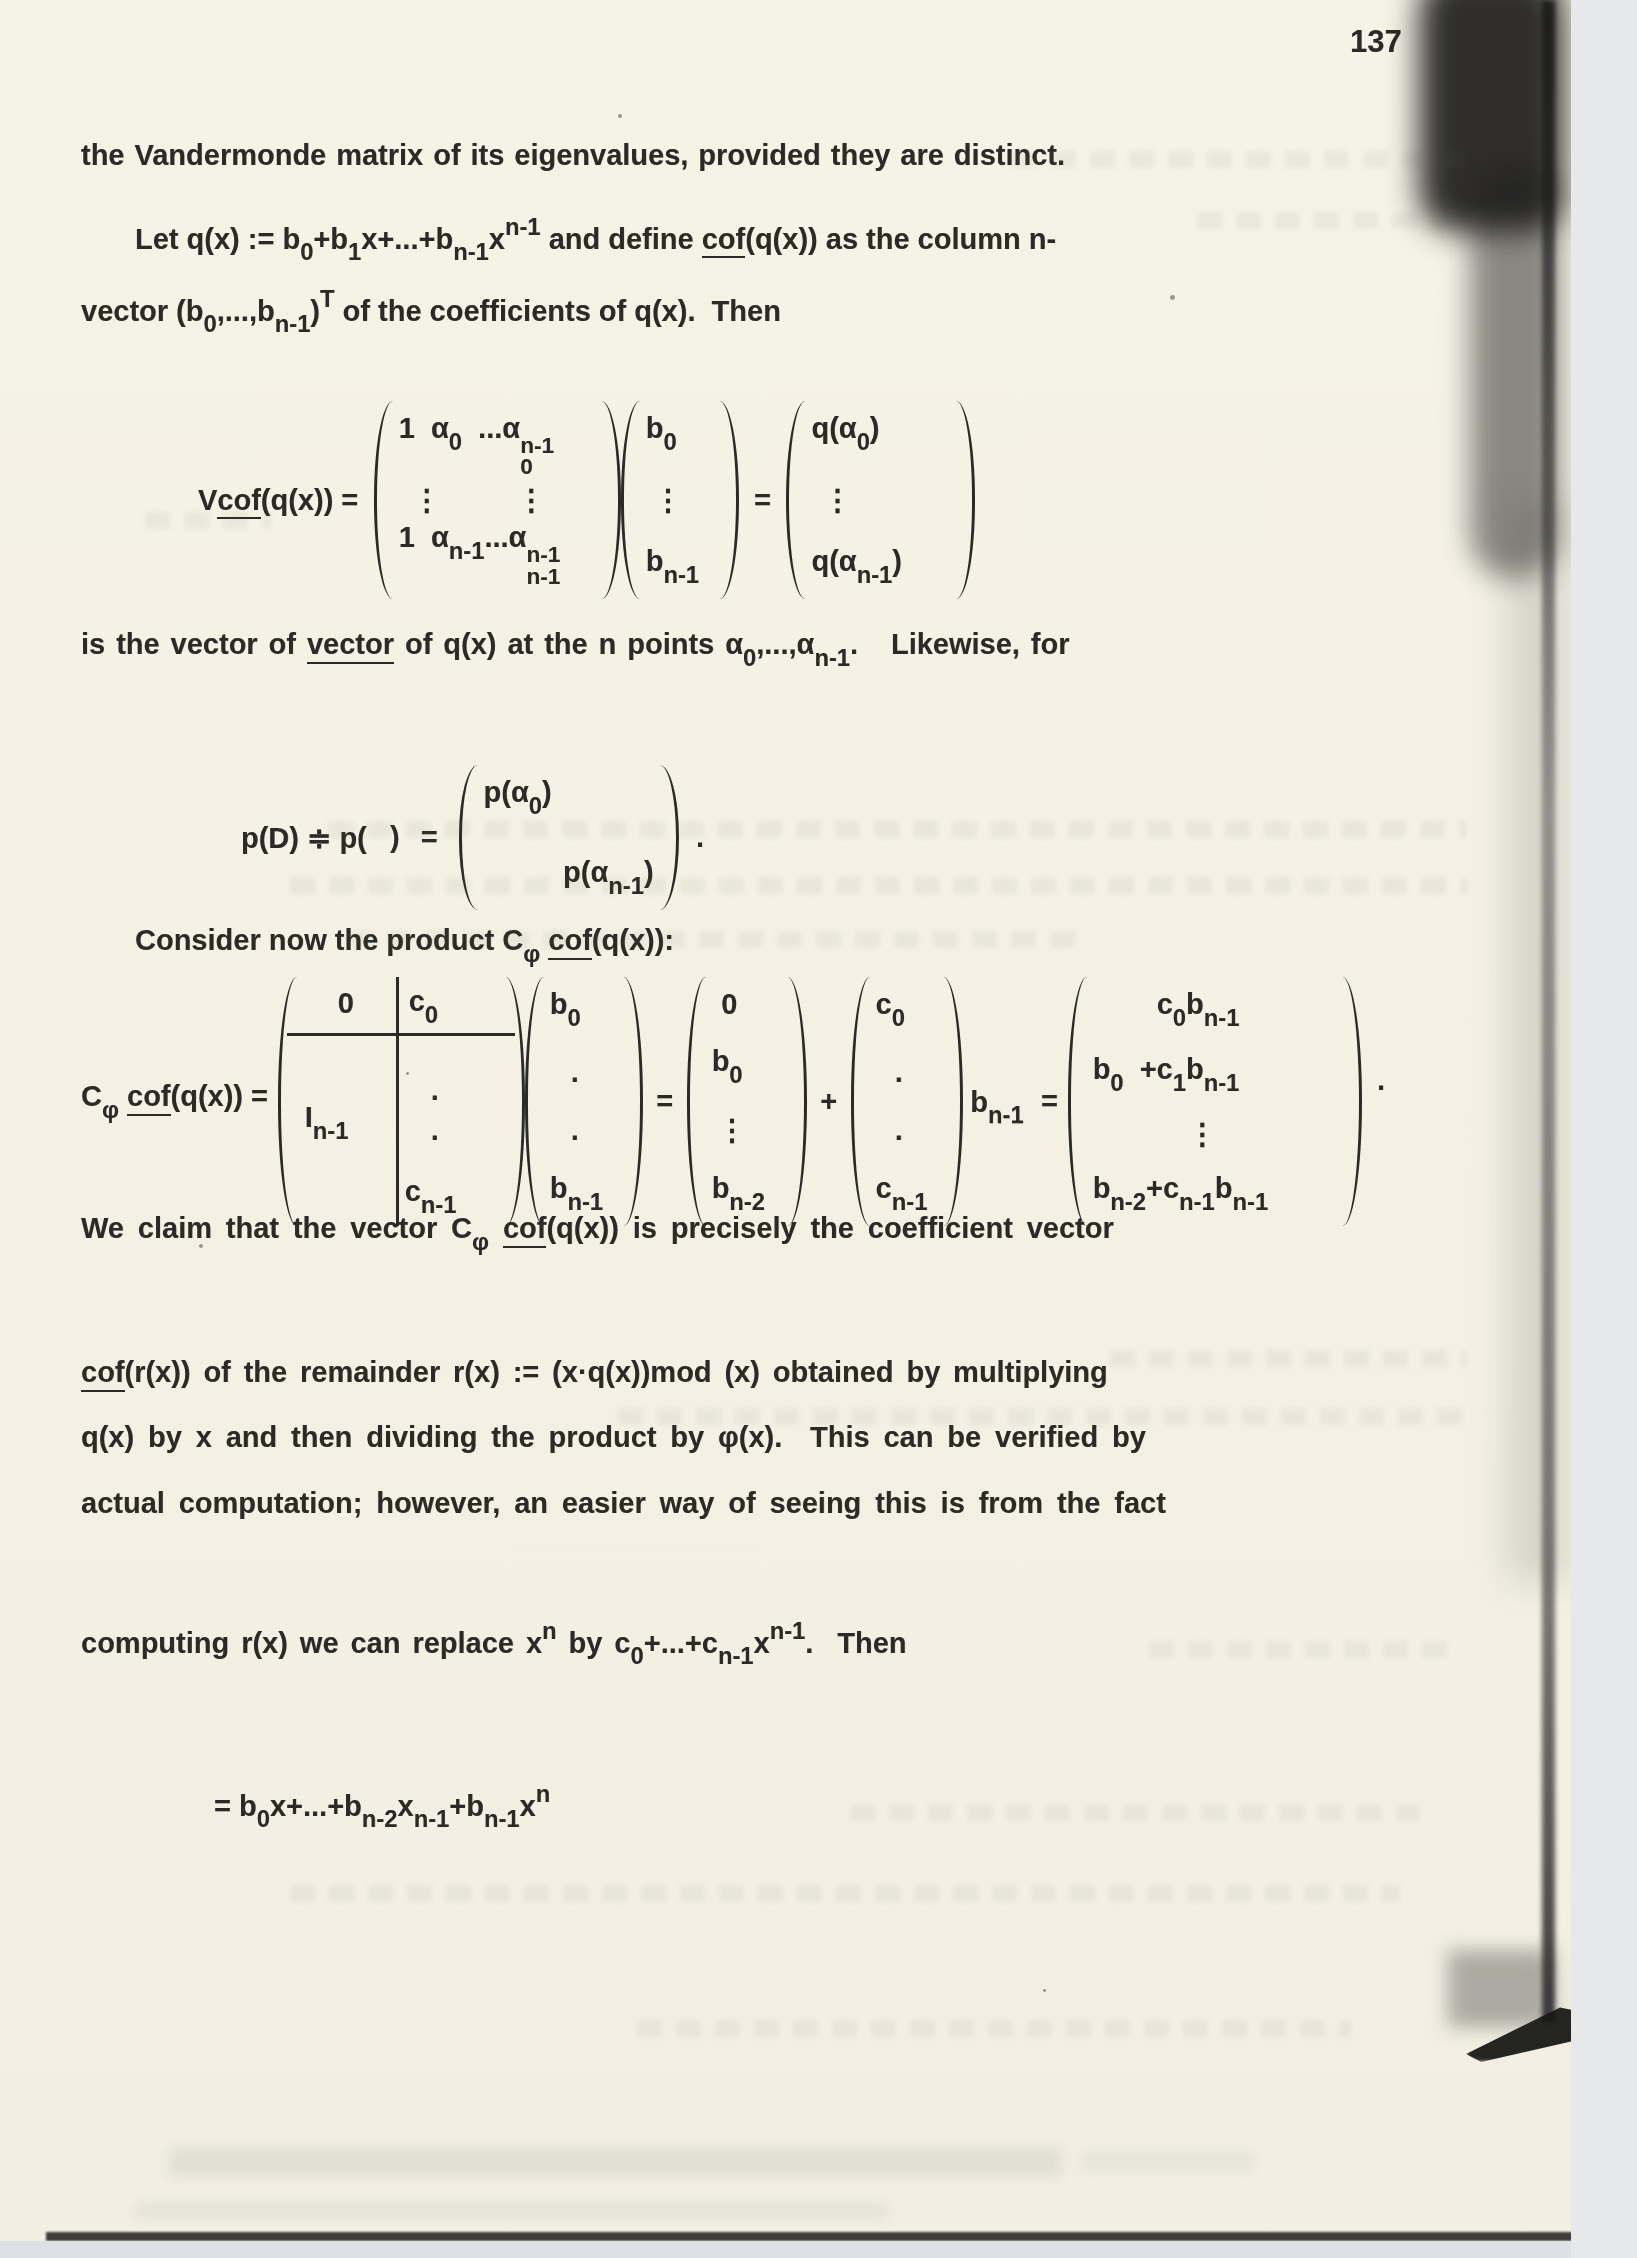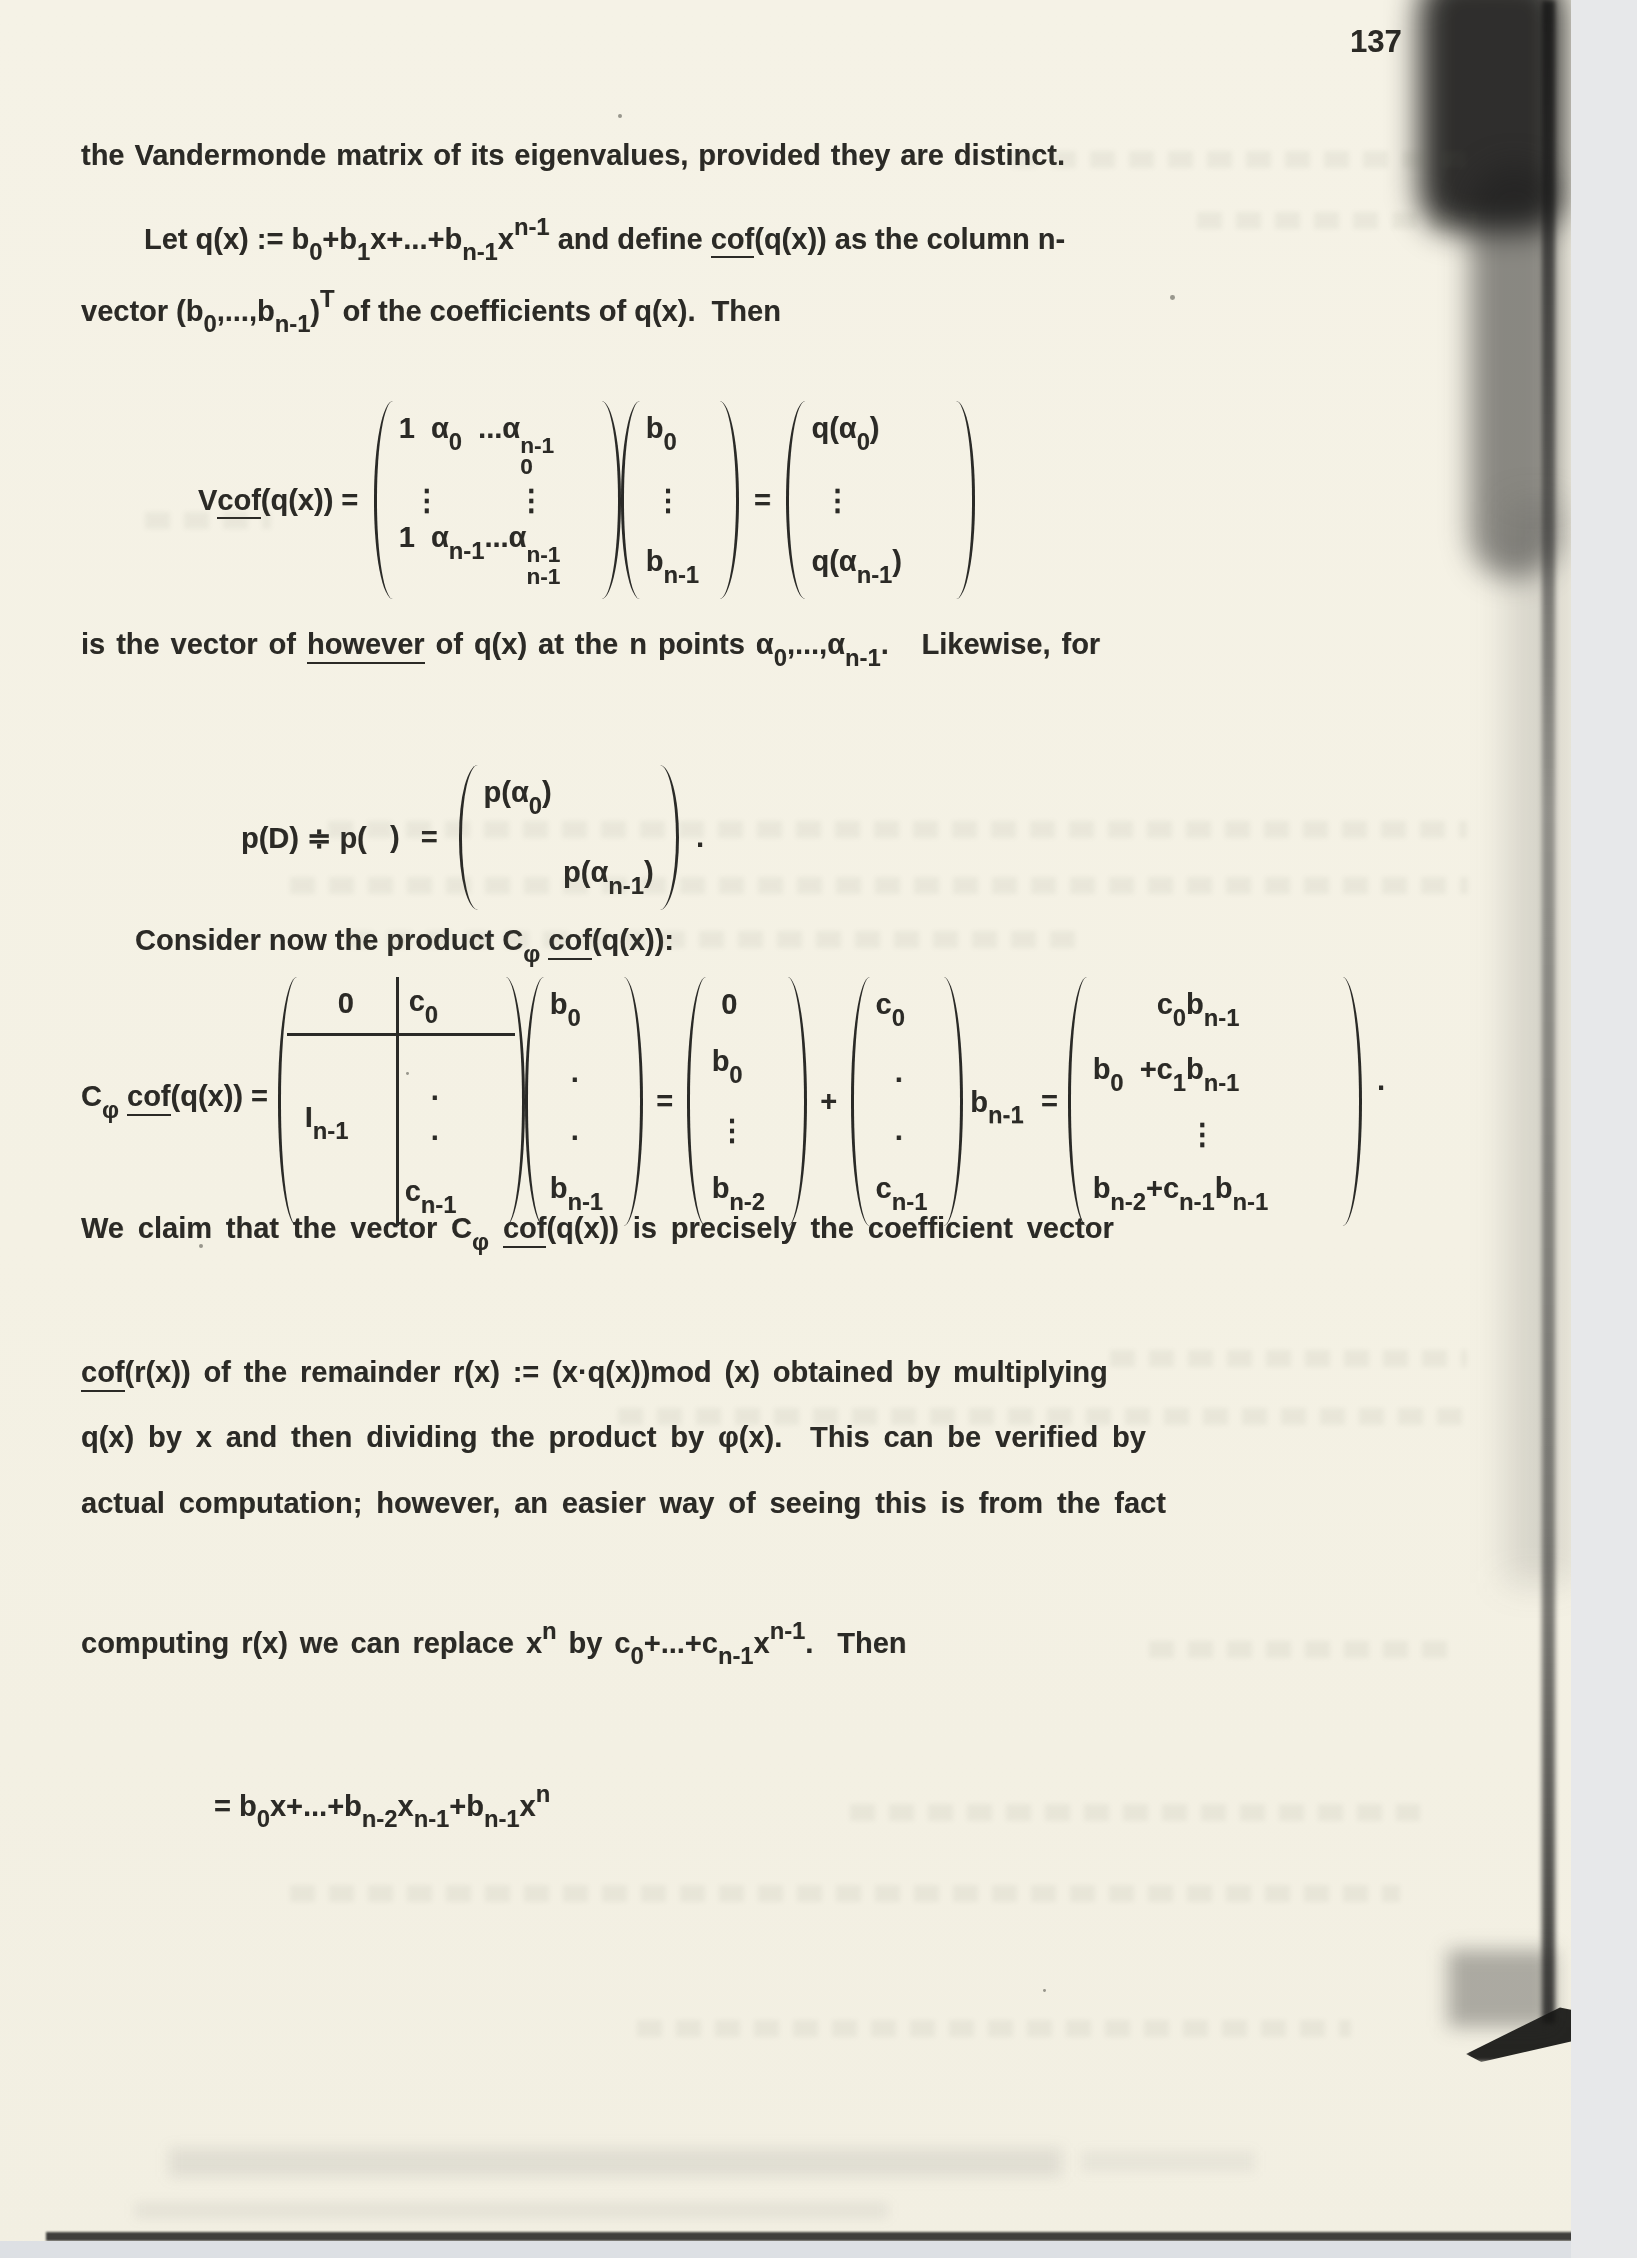--- a/index.html
+++ b/index.html
@@ -31,21 +31,21 @@
   .speck{position:absolute;background:rgba(60,60,52,.5);border-radius:50%;}
 </style>
 </head>
 <body>
 
 <div class="page">
 
   <div class="tl" style="left:1350px;top:25px;font-size:31px;">137</div>
 
   <div class="tl" style="left:81px;top:139px;word-spacing:1.9px;text-align:center;">the Vandermonde matrix of its eigenvalues, provided they are distinct.</div>
-  <div class="tl" style="left:144px;top:210px;">Let q(x) := b<span class="sub">0</span>+b<span class="sub">1</span>x+...+b<span class="sub">n-1</span>x<span class="sup">n-1</span> and define <span class="ul">cof</span>(q(x)) as the column n-</div>
+  <div class="tl" style="left:135px;top:210px;">Let q(x) := b<span class="sub">0</span>+b<span class="sub">1</span>x+...+b<span class="sub">n-1</span>x<span class="sup">n-1</span> and define <span class="ul">cof</span>(q(x)) as the column n-</div>
   <div class="tl" style="left:81px;top:282px;">vector (b<span class="sub">0</span>,...,b<span class="sub">n-1</span>)<span class="sup">T</span> of the coefficients of q(x).  Then</div>
 
   <div class="eq" style="left:198px;top:401px;height:198px;">
     <span class="eqc">V<span class="ul">cof</span>(q(x)) =</span>
     <span class="eqc" style="width:15.4px;"></span>
     <div class="pwrap" style="width:247px;">
       <div class="mrow">1  α<span class="sub">0</span>  ...α<span class="stk"><span>n-1</span><span>0</span></span></div>
       <div class="mrow drow" style="padding:0 50px 0 13.5px;">
         <span>⋮</span>
         <span>⋮</span>
@@ -58,21 +58,21 @@
       <div class="mrow">b<span class="sub">n-1</span></div>
     </div>
     <span class="eqc" style="margin:0 15.4px;">=</span>
     <div class="pwrap" style="width:189px;">
       <div class="mrow">q(α<span class="sub">0</span>)</div>
       <div class="mrow" style="padding-left:11.6px;">⋮</div>
       <div class="mrow">q(α<span class="sub">n-1</span>)</div>
     </div>
   </div>
 
-  <div class="tl" style="left:81px;top:628px;word-spacing:2.9px;">is the vector of <span class="ul">however</span> of q(x) at the n points α<span class="sub">0</span>,...,α<span class="sub">n-1</span>.   Likewise, for</div>
+  <div class="tl" style="left:81px;top:628px;word-spacing:2.9px;">is the vector of <span class="ul">vector</span> of q(x) at the n points α<span class="sub">0</span>,...,α<span class="sub">n-1</span>.   Likewise, for</div>
 
   <div class="eq" style="left:241px;top:765px;height:145px;">
     <span class="eqc">p(D) ≑ p(</span>
     <span class="eqc" style="width:13.5px;"></span>
     <span class="eqc" style="margin-left:9.7px;">)</span>
     <span class="eqc" style="margin:0 21px;">=</span>
     <div class="pwrap" style="width:220px;">
       <div class="mrow">p(α<span class="sub">0</span>)</div>
       <div class="mrow" style="align-self:flex-end;">p(α<span class="sub">n-1</span>)</div>
     </div>

